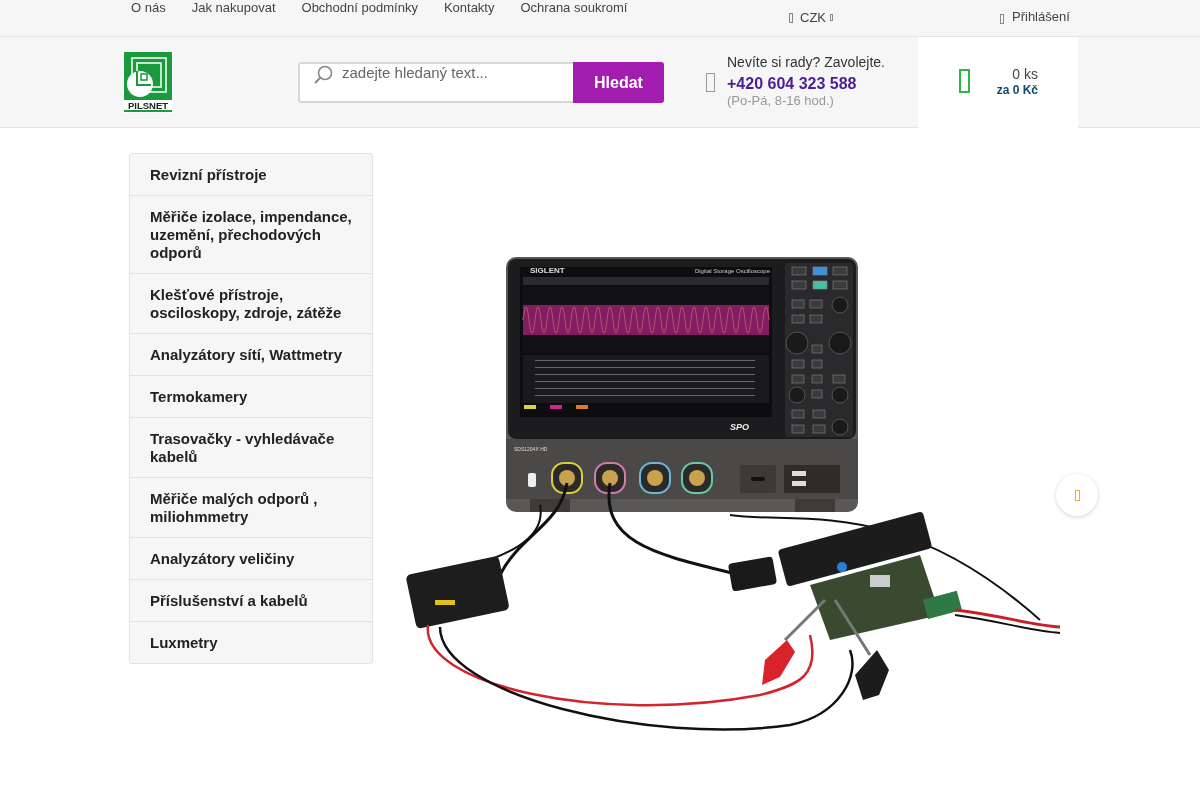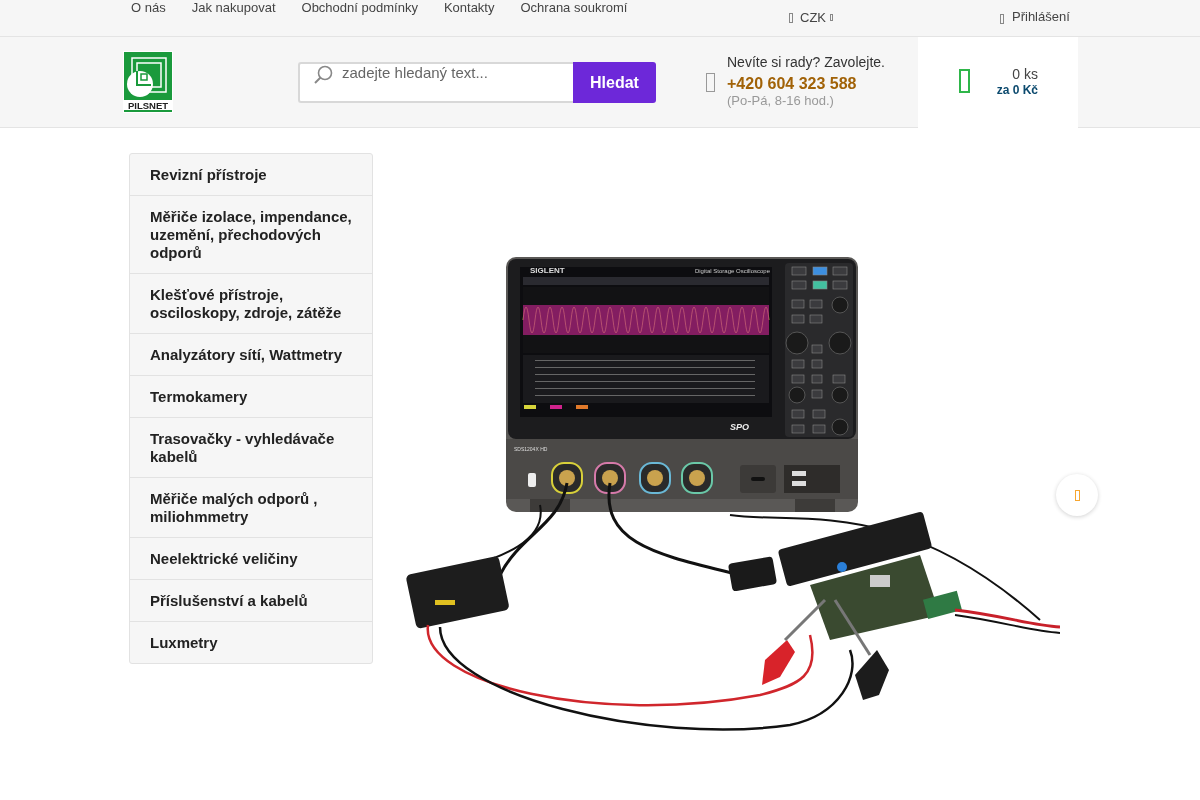--- a/index.html
+++ b/index.html
@@ -14,26 +14,26 @@
   .login { position: absolute; left: 1000px; top: 9px; font-size: 13px; color: #444; display: flex; align-items: flex-end; }
   .login .tofu { width: 4px; height: 10px; margin-right: 8px; }
 
   .header { position: absolute; left: 0; top: 37px; width: 1200px; height: 91px; background: #f6f6f6; border-bottom: 1px solid #e4e4e4; }
   .logo { position: absolute; left: 123px; top: 14px; width: 50px; height: 62px; }
   .search { position: absolute; left: 298px; top: 25px; width: 366px; height: 41px; display: flex; }
   .search-box { width: 275px; height: 41px; background: #fff; border: 2px solid #d8d8d8; border-right: none; border-radius: 3px 0 0 3px; display: flex; align-items: flex-start; }
   .search-box .mag { margin-left: 12px; width: 22px; height: 22px; }
   .search-box input { border: none; outline: none; font-size: 15px; color: #555; margin-left: 8px; width: 220px; font-family: "Liberation Sans", sans-serif; background: transparent; }
   .search-box input::placeholder { color: #666; }
-  .search-btn { width: 83px; height: 41px; background: #6d28d9; color: #fff; font-weight: bold; font-size: 16px; border: none; border-radius: 0 3px 3px 0; font-family: "Liberation Sans", sans-serif; }
+  .search-btn { width: 91px; height: 41px; background: #a21caf; color: #fff; font-weight: bold; font-size: 16px; border: none; border-radius: 0 3px 3px 0; font-family: "Liberation Sans", sans-serif; }
   .contact { position: absolute; left: 706px; top: 17px; }
   .contact .phone-icon { position: absolute; left: 0; top: 19px; width: 9px; height: 19px; border: 1.5px solid #999; }
   .contact .txt { position: absolute; left: 21px; top: 0; white-space: nowrap; }
   .contact .q { font-size: 14px; color: #333; line-height: 16px; }
-  .contact .num { font-size: 16px; font-weight: bold; color: #a16207; margin-top: 5px; line-height: 18px; }
+  .contact .num { font-size: 16px; font-weight: bold; color: #4c1d95; margin-top: 5px; line-height: 18px; }
   .contact .hours { font-size: 13px; color: #999; margin-top: 1px; line-height: 14px; }
   .cart { position: absolute; left: 918px; top: 0; width: 160px; height: 91px; background: #fff; }
   .cart .cart-icon { position: absolute; left: 41px; top: 32px; width: 11px; height: 24px; border: 2px solid #2fb64a; }
   .cart .count { position: absolute; right: 40px; top: 29px; font-size: 14px; color: #444; }
   .cart .price { position: absolute; right: 40px; top: 46px; font-size: 12px; font-weight: bold; color: #0c4a6e; }
 
   .sidebar { position: absolute; left: 123px; top: 153px; width: 244px; background: #f6f6f6; border: 1px solid #e2e2e2; border-radius: 3px; margin-left: 6px; }
   .side-item { border-bottom: 1px solid #e2e2e2; padding: 12px 20px 11px 20px; font-size: 15px; font-weight: bold; color: #222; line-height: 18px; }
   .side-item:last-child { border-bottom: none; }
 
@@ -106,21 +106,21 @@
 </header>
 
 <aside class="sidebar">
   <div class="side-item">Revizní přístroje</div>
   <div class="side-item">Měřiče izolace, impendance, uzemění, přechodových odporů</div>
   <div class="side-item">Klešťové přístroje, osciloskopy, zdroje, zátěže</div>
   <div class="side-item">Analyzátory sítí, Wattmetry</div>
   <div class="side-item">Termokamery</div>
   <div class="side-item">Trasovačky - vyhledávače kabelů</div>
   <div class="side-item">Měřiče malých odporů , miliohmmetry</div>
-  <div class="side-item">Neelektrické veličiny</div>
+  <div class="side-item">Analyzátory veličiny</div>
   <div class="side-item">Příslušenství a kabelů</div>
   <div class="side-item">Luxmetry</div>
 </aside>
 
 <div class="banner">
   <svg width="660" height="495" viewBox="0 0 660 495">
 
     <rect x="106" y="2" width="352" height="255" rx="10" fill="#5a5856"></rect>
     <rect x="108" y="4" width="348" height="180" rx="8" fill="#1c1c1e"></rect>
 

